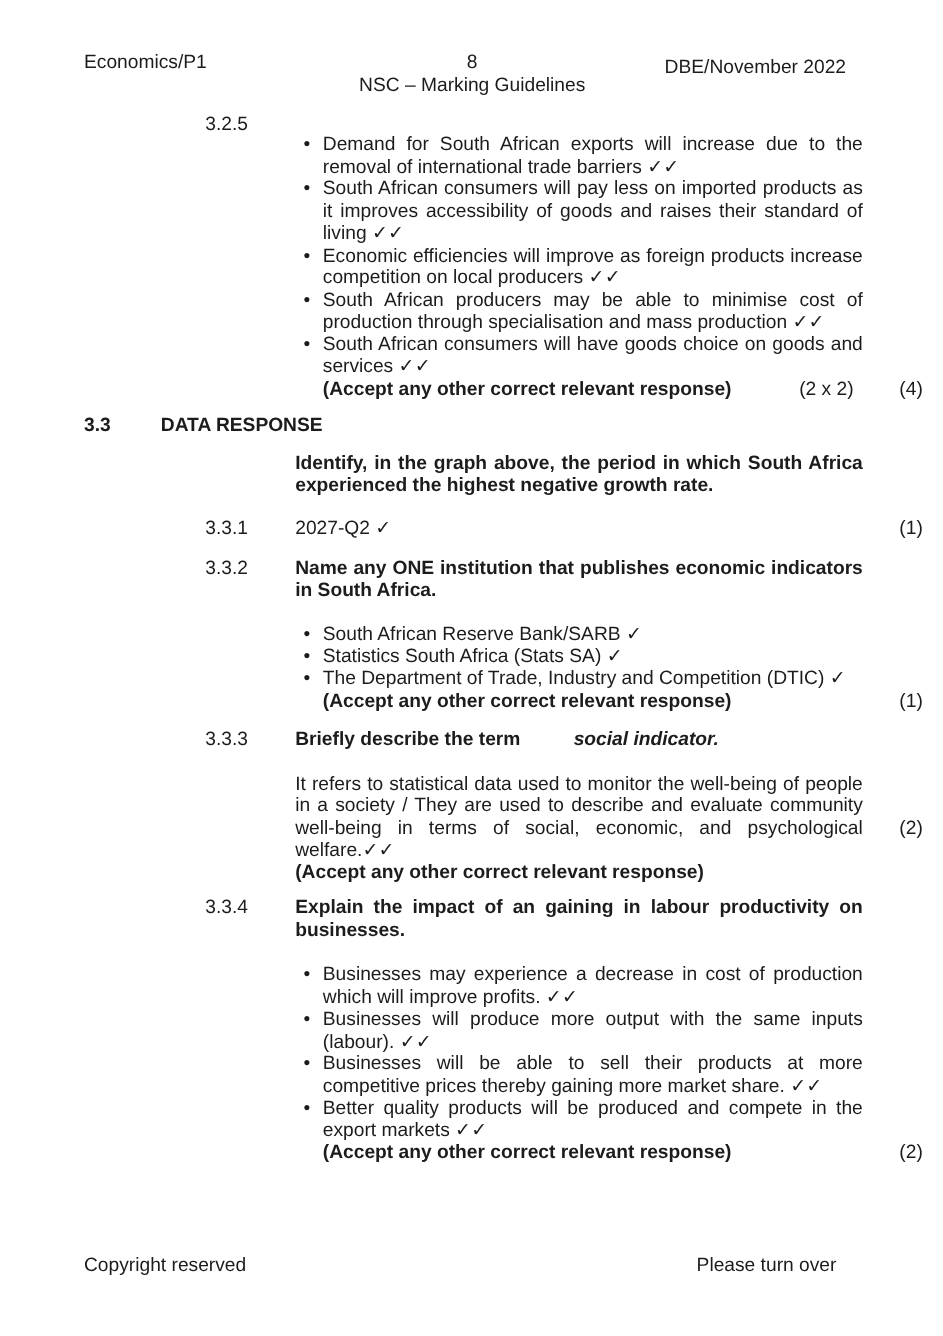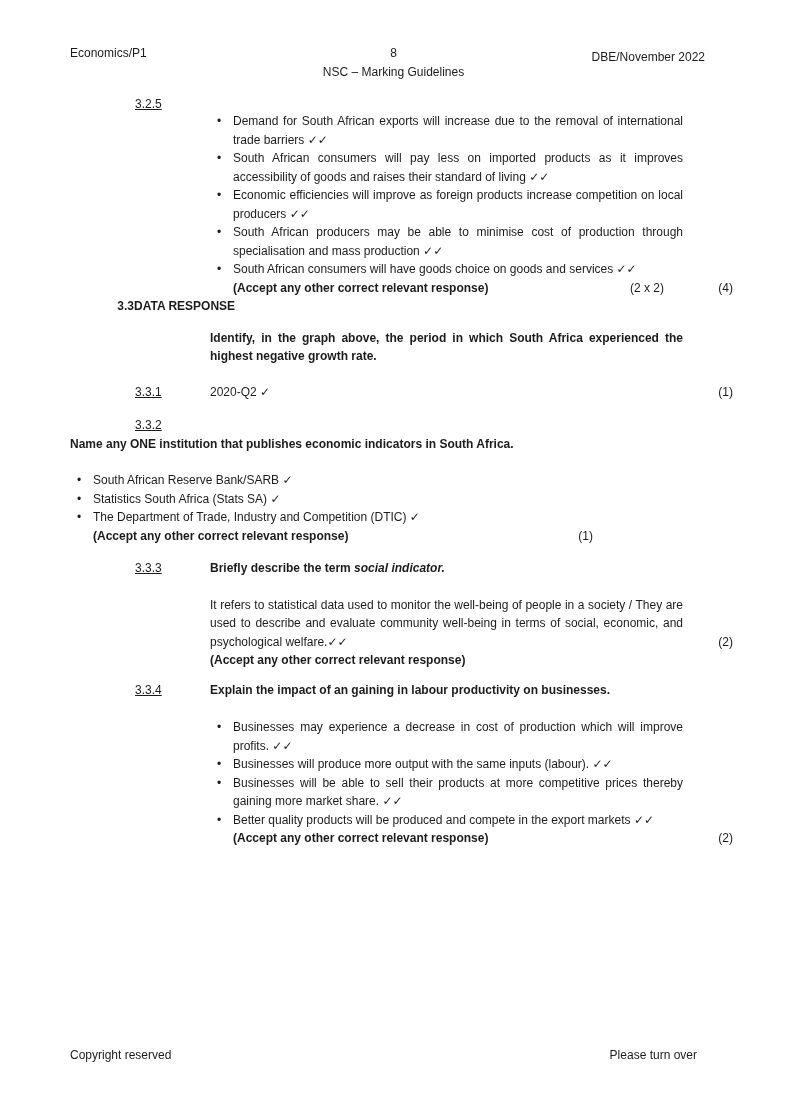--- a/index.html
+++ b/index.html
@@ -1,56 +1,56 @@
 <!DOCTYPE html>
 <html><head>
 <meta charset="utf-8">
 <style>
   html,body { margin:0; padding:0; background:#ffffff; }
   .page {
     width:786px; height:1113px; box-sizing:border-box;
     background:#ffffff; position:relative; overflow:hidden;
     padding:44px 49px 0 70px;
     font-family:"Liberation Sans","DejaVu Sans",sans-serif;
-    font-size:12px; line-height:18.5px; color:#1c1c1c;
+    font-size:16px; line-height:18.5px; color:#1c1c1c;
   }
   .bold { font-weight:bold; }
 
   
   .header { position:relative; height:37px; }
   .h-left  { position:absolute; left:0; top:0; }
   .h-center{ position:absolute; left:calc(50% - 10px); transform:translateX(-50%); top:0; text-align:center; white-space:nowrap; }
   .h-right { position:absolute; right:32px; top:4px; }
 
   
   .qblock { display:flex; }
-  .qnum   { flex:none; width:75px; margin-left:65px;text-decoration:underline; }
+  .qnum   { flex:none; width:75px; margin-left:101px; }
   .secnum { flex:none; width:64px; font-weight:bold; }
   .qbody  { width:473px; position:relative; }
   .qtitle { font-weight:bold; text-align:justify; }
-  .qtitle .term { font-style:italic; }
+  .qtitle .term { font-style:italic;margin-left:40px; }
 
   ul.answers { list-style:none; margin:17px 0 0 0; padding:0; }
   ul.answers li { position:relative; padding-left:23px; text-align:justify; }
   ul.answers li::before { content:"\2022"; position:absolute; left:7px; }
 
   .accept-line { position:relative; padding-left:23px; font-weight:bold; }
   .accept-line.flush { padding-left:0; }
   .alloc { position:absolute; left:420px; font-weight:normal; }
   .mark  { position:absolute; right:-50px; top:0; font-weight:normal; }
 
   .answer-line { position:relative; margin-top:17px; }
   .para-wrap { position:relative; margin-top:18px; }
   .para { text-align:justify; }
   .para-wrap .mark { top:37px; }
 
   #q325 { margin-top:14px; }
-  #s33  { margin-top:0;text-align:right; }
+  #s33  { margin-top:12px; }
   #q331 { margin-top:13px;align-items:flex-end; }
-  #q332 { margin-top:15px;flex-direction:column; }
+  #q332 { margin-top:15px; }
   #q332 ul.answers { margin-top:18px; }
   #q333 { margin-top:14px; }
   #q334 { margin-top:11px; }
   #q334 ul.answers { margin-top:19px; }
 
   
   .footer { position:absolute; top:1046px; left:70px; width:667px; }
   .f-right { position:absolute; right:40px; top:0;margin-left:20px; }
 </style>
 </head>
@@ -88,21 +88,21 @@
   <div class="qblock" id="s33">
     <div class="secnum">3.3</div>
     <div class="bold">DATA RESPONSE</div>
   </div>
 
   <div class="qblock" id="q331">
     <div class="qnum">3.3.1</div>
     <div class="qbody">
       <div class="qtitle">Identify, in the graph above, the period in which South Africa experienced the highest negative growth rate.</div>
       <div class="answer-line">
-        <span>2020-Q2 ✓</span>
+        <span>2027-Q2 ✓</span>
         <span class="mark">(1)</span>
       </div>
     </div>
   </div>
 
   <div class="qblock" id="q332">
     <div class="qnum">3.3.2</div>
     <div class="qbody">
       <div class="qtitle">Name any ONE institution that publishes economic indicators in South Africa.</div>
       <ul class="answers">

